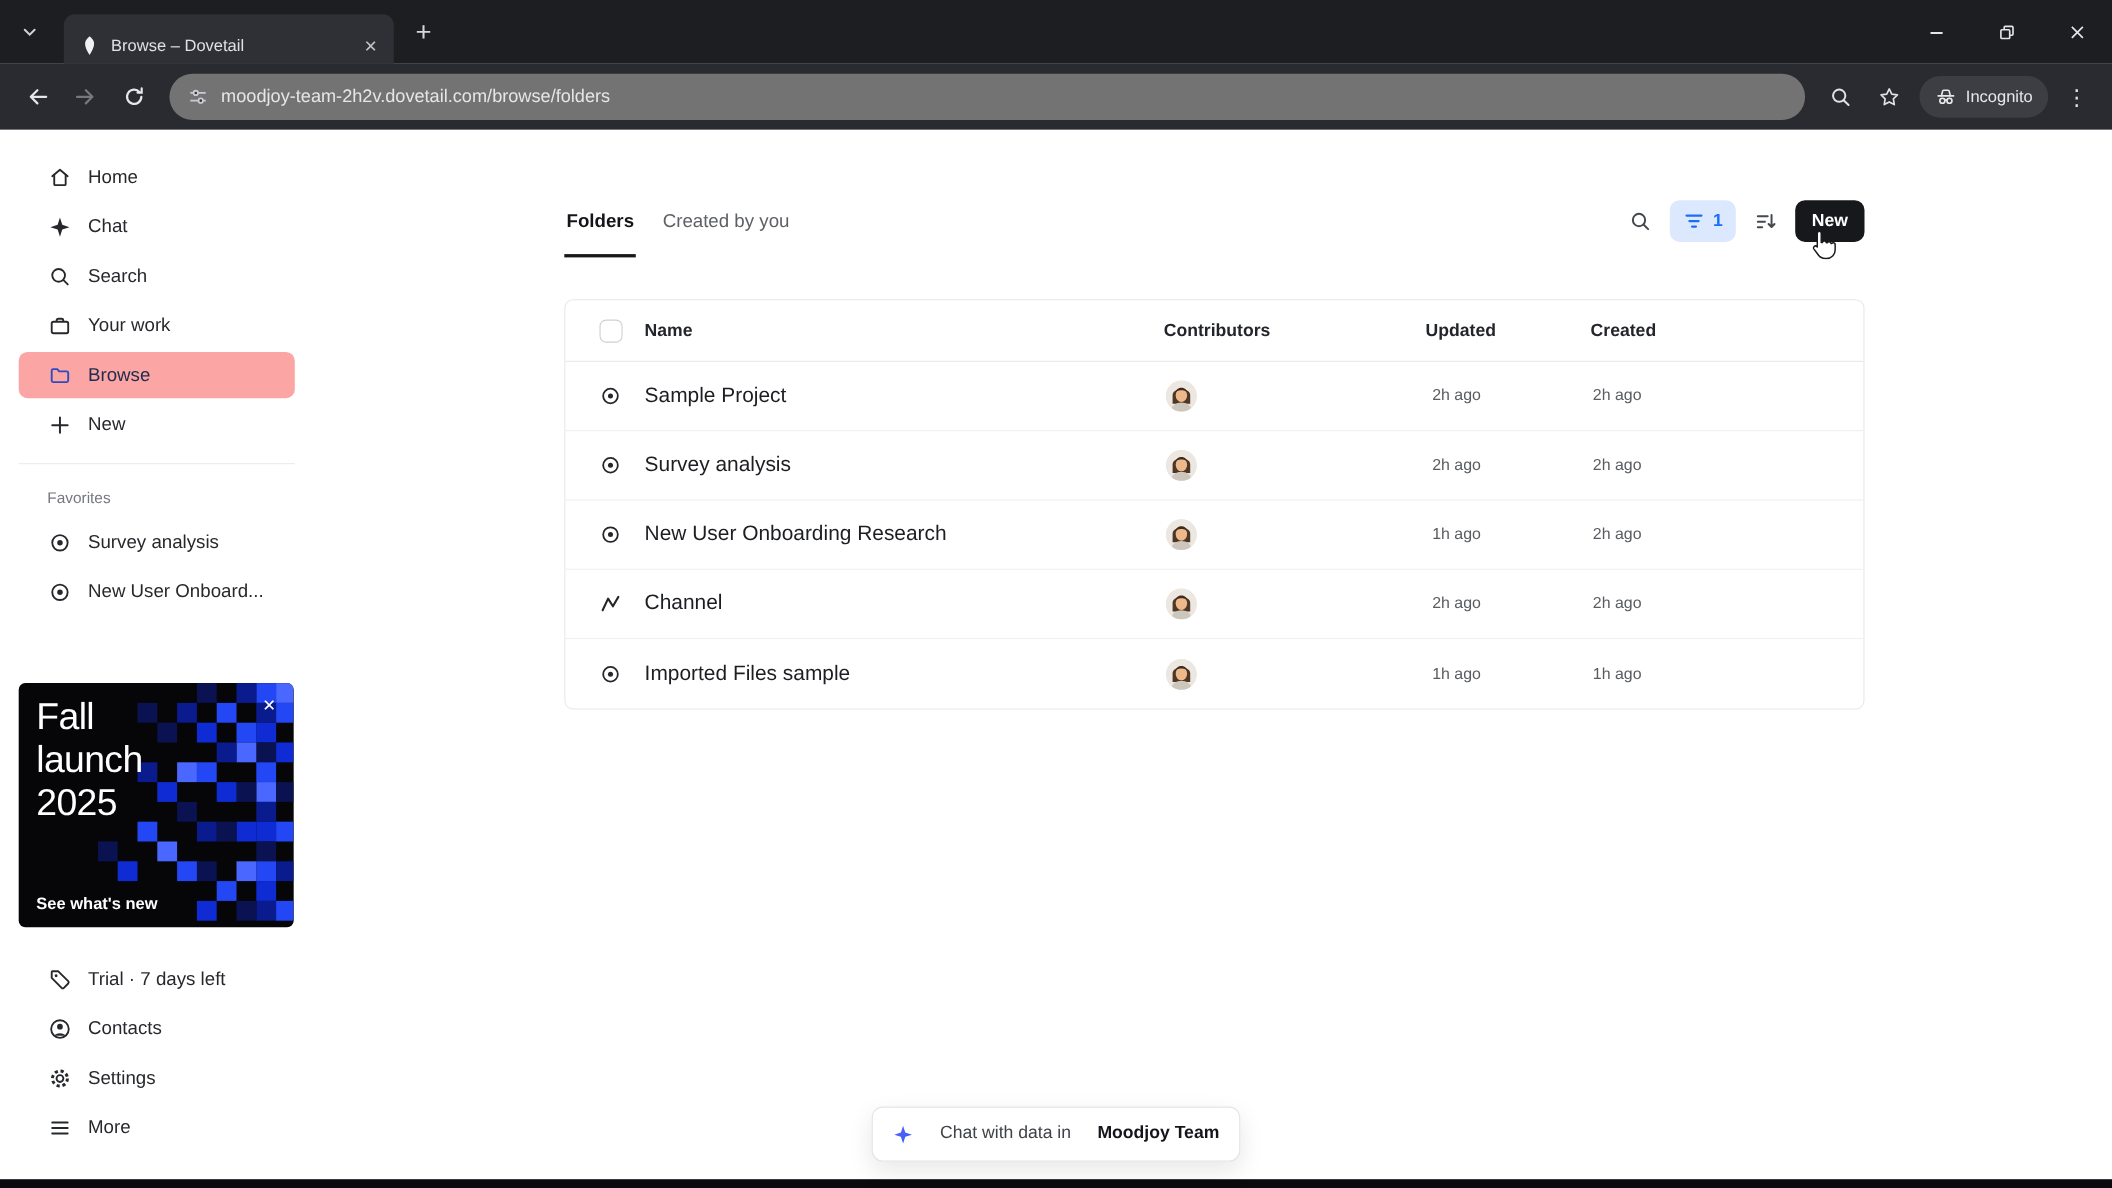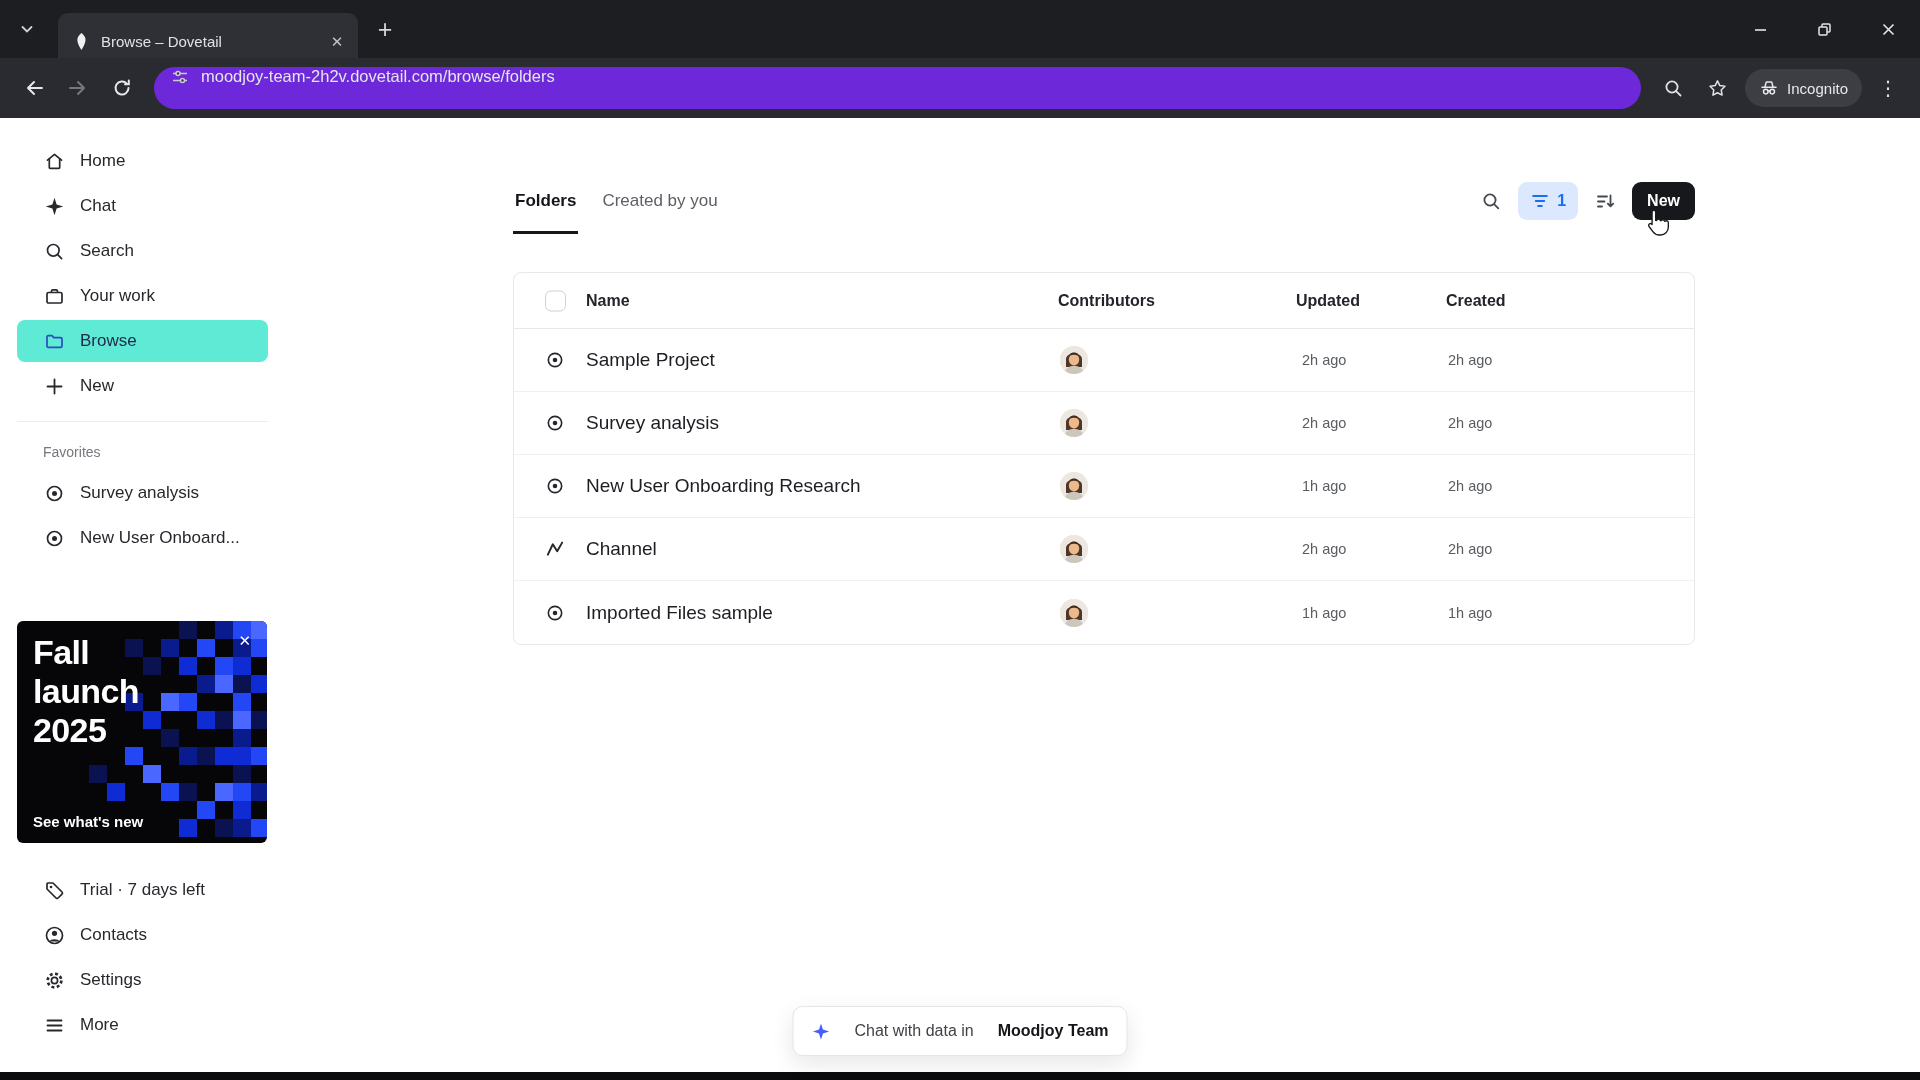--- a/index.html
+++ b/index.html
@@ -11,35 +11,35 @@
   .tab-search{width:34px;height:34px;margin-left:10px;border-radius:50%;display:flex;align-items:center;justify-content:center}
   .tab{align-self:flex-end;margin-left:14px;height:45px;width:300px;background:#2f3036;border-radius:10px 10px 0 0;display:flex;align-items:center;padding:12px 10px 0 14px;gap:10px}
   .tab-title{flex:1;color:#dfe1e5;font-size:15px;white-space:nowrap;overflow:hidden}
   .tab-close{color:#bfc3c8;font-size:15px;width:22px;height:22px;border-radius:50%;display:flex;align-items:center;justify-content:center;cursor:pointer}
   .newtab{color:#d4d7db;font-size:25px;margin-left:10px;width:34px;height:34px;display:flex;align-items:center;justify-content:center;font-weight:300;cursor:pointer}
   .wincontrols{position:absolute;right:0;top:0;height:58px;display:flex}
   .winbtn{width:64px;height:100%;display:flex;align-items:center;justify-content:center;cursor:pointer}
 
   .toolbar{position:absolute;top:58px;left:0;width:100%;height:60px;background:#2a2b30;display:flex;align-items:center;padding:0 14px;gap:4px}
   .navbtn{width:40px;height:40px;border-radius:50%;display:flex;align-items:center;justify-content:center;flex-shrink:0;cursor:pointer}
-  .omnibox{flex:1;height:42px;background:#6d28d9;border-radius:21px;display:flex;align-items:flex-start;padding:0 16px;gap:11px;margin:0 8px;cursor:text}
+  .omnibox{flex:1;height:42px;background:#737373;border-radius:21px;display:flex;align-items:center;padding:0 16px;gap:11px;margin:0 8px;cursor:text}
   .url{color:#e4e6e9;font-size:16.5px;white-space:nowrap}
   .incognito{height:38px;background:#3d3e44;border-radius:19px;display:flex;align-items:center;gap:8px;padding:0 14px;color:#e6e8ea;font-size:15px;margin:0 4px;flex-shrink:0}
   .kebab{color:#dfe1e5;font-size:20px;width:36px;height:36px;display:flex;align-items:center;justify-content:center;cursor:pointer}
 
   
   .app{position:absolute;top:118px;left:0;right:0;bottom:8px;background:#fff;display:flex}
   .sidebar{width:288px;padding-top:22px;flex-shrink:0}
   .side-item{height:42px;margin:0 20px 3px 17px;border-radius:8px;display:flex;align-items:center;gap:15px;padding-left:27px;font-size:17px;color:#26282c;font-weight:500;cursor:pointer;white-space:nowrap}
-  .side-item.active{background:#5eead4;color:#202c4e}
+  .side-item.active{background:#fca5a5;color:#202c4e}
   .side-divider{height:1px;background:#ececee;margin:14px 20px 14px 17px}
   .fav-label{font-size:14px;color:#75787d;padding:8px 0 12px 43px;font-weight:500}
 
   .promo{position:relative;width:250px;height:222px;margin:62px 0 0 17px;background:#060608;border-radius:6px;overflow:hidden;color:#fff}
-  .promo-title{position:absolute;left:16px;top:12px;font-size:34px;font-weight:700;line-height:39px;letter-spacing:-.6px;z-index:2}
+  .promo-title{position:absolute;left:16px;top:12px;font-size:34px;font-weight:400;line-height:39px;letter-spacing:-.6px;z-index:2}
   .promo-link{position:absolute;left:16px;bottom:13px;font-size:15px;font-weight:600;z-index:2;cursor:pointer}
   .promo-close{position:absolute;right:16px;top:11px;color:#fff;font-size:15px;z-index:3;cursor:pointer}
   .mosaic{position:absolute;inset:0;z-index:1}
 
   .side-footer{margin-top:26px}
 
   .main{flex:1;position:relative}
   .content{width:1182px;margin:0 auto}
   .tabs-row{margin-top:64px;display:flex;align-items:flex-start;height:46px}
   .mtab{font-size:17px;color:#5d6065;margin-right:22px;padding:9px 2px 12px;cursor:pointer}

